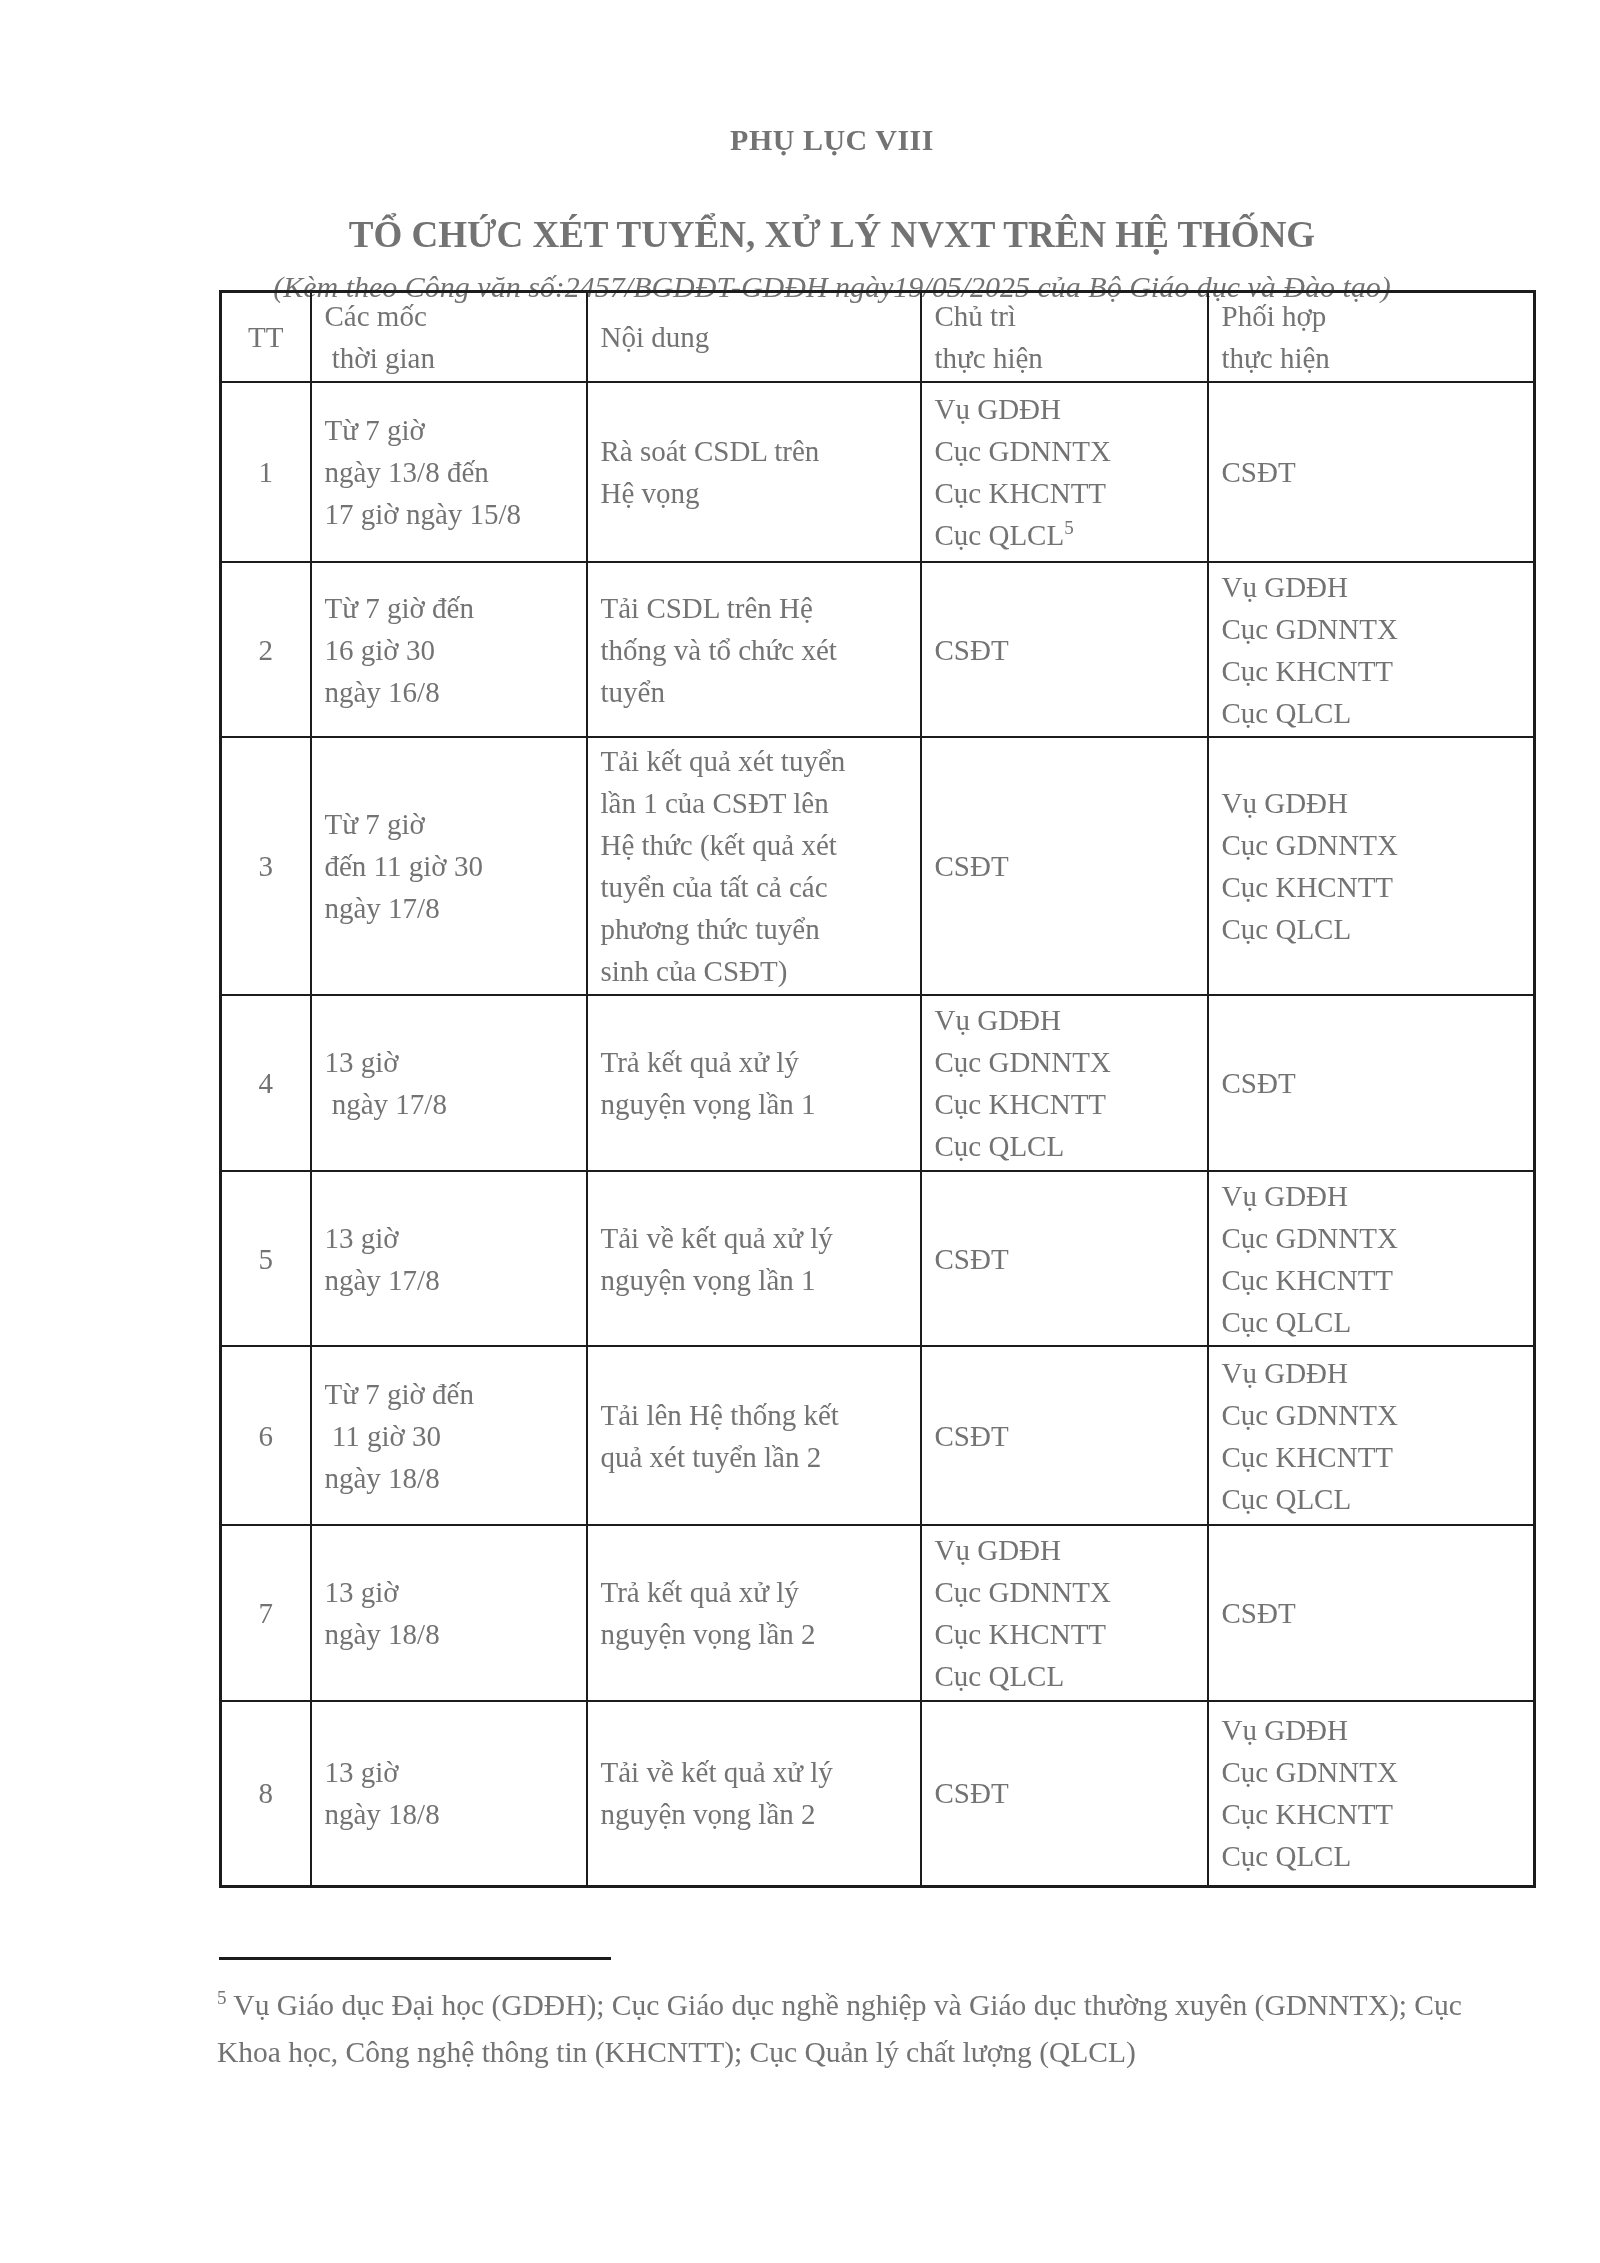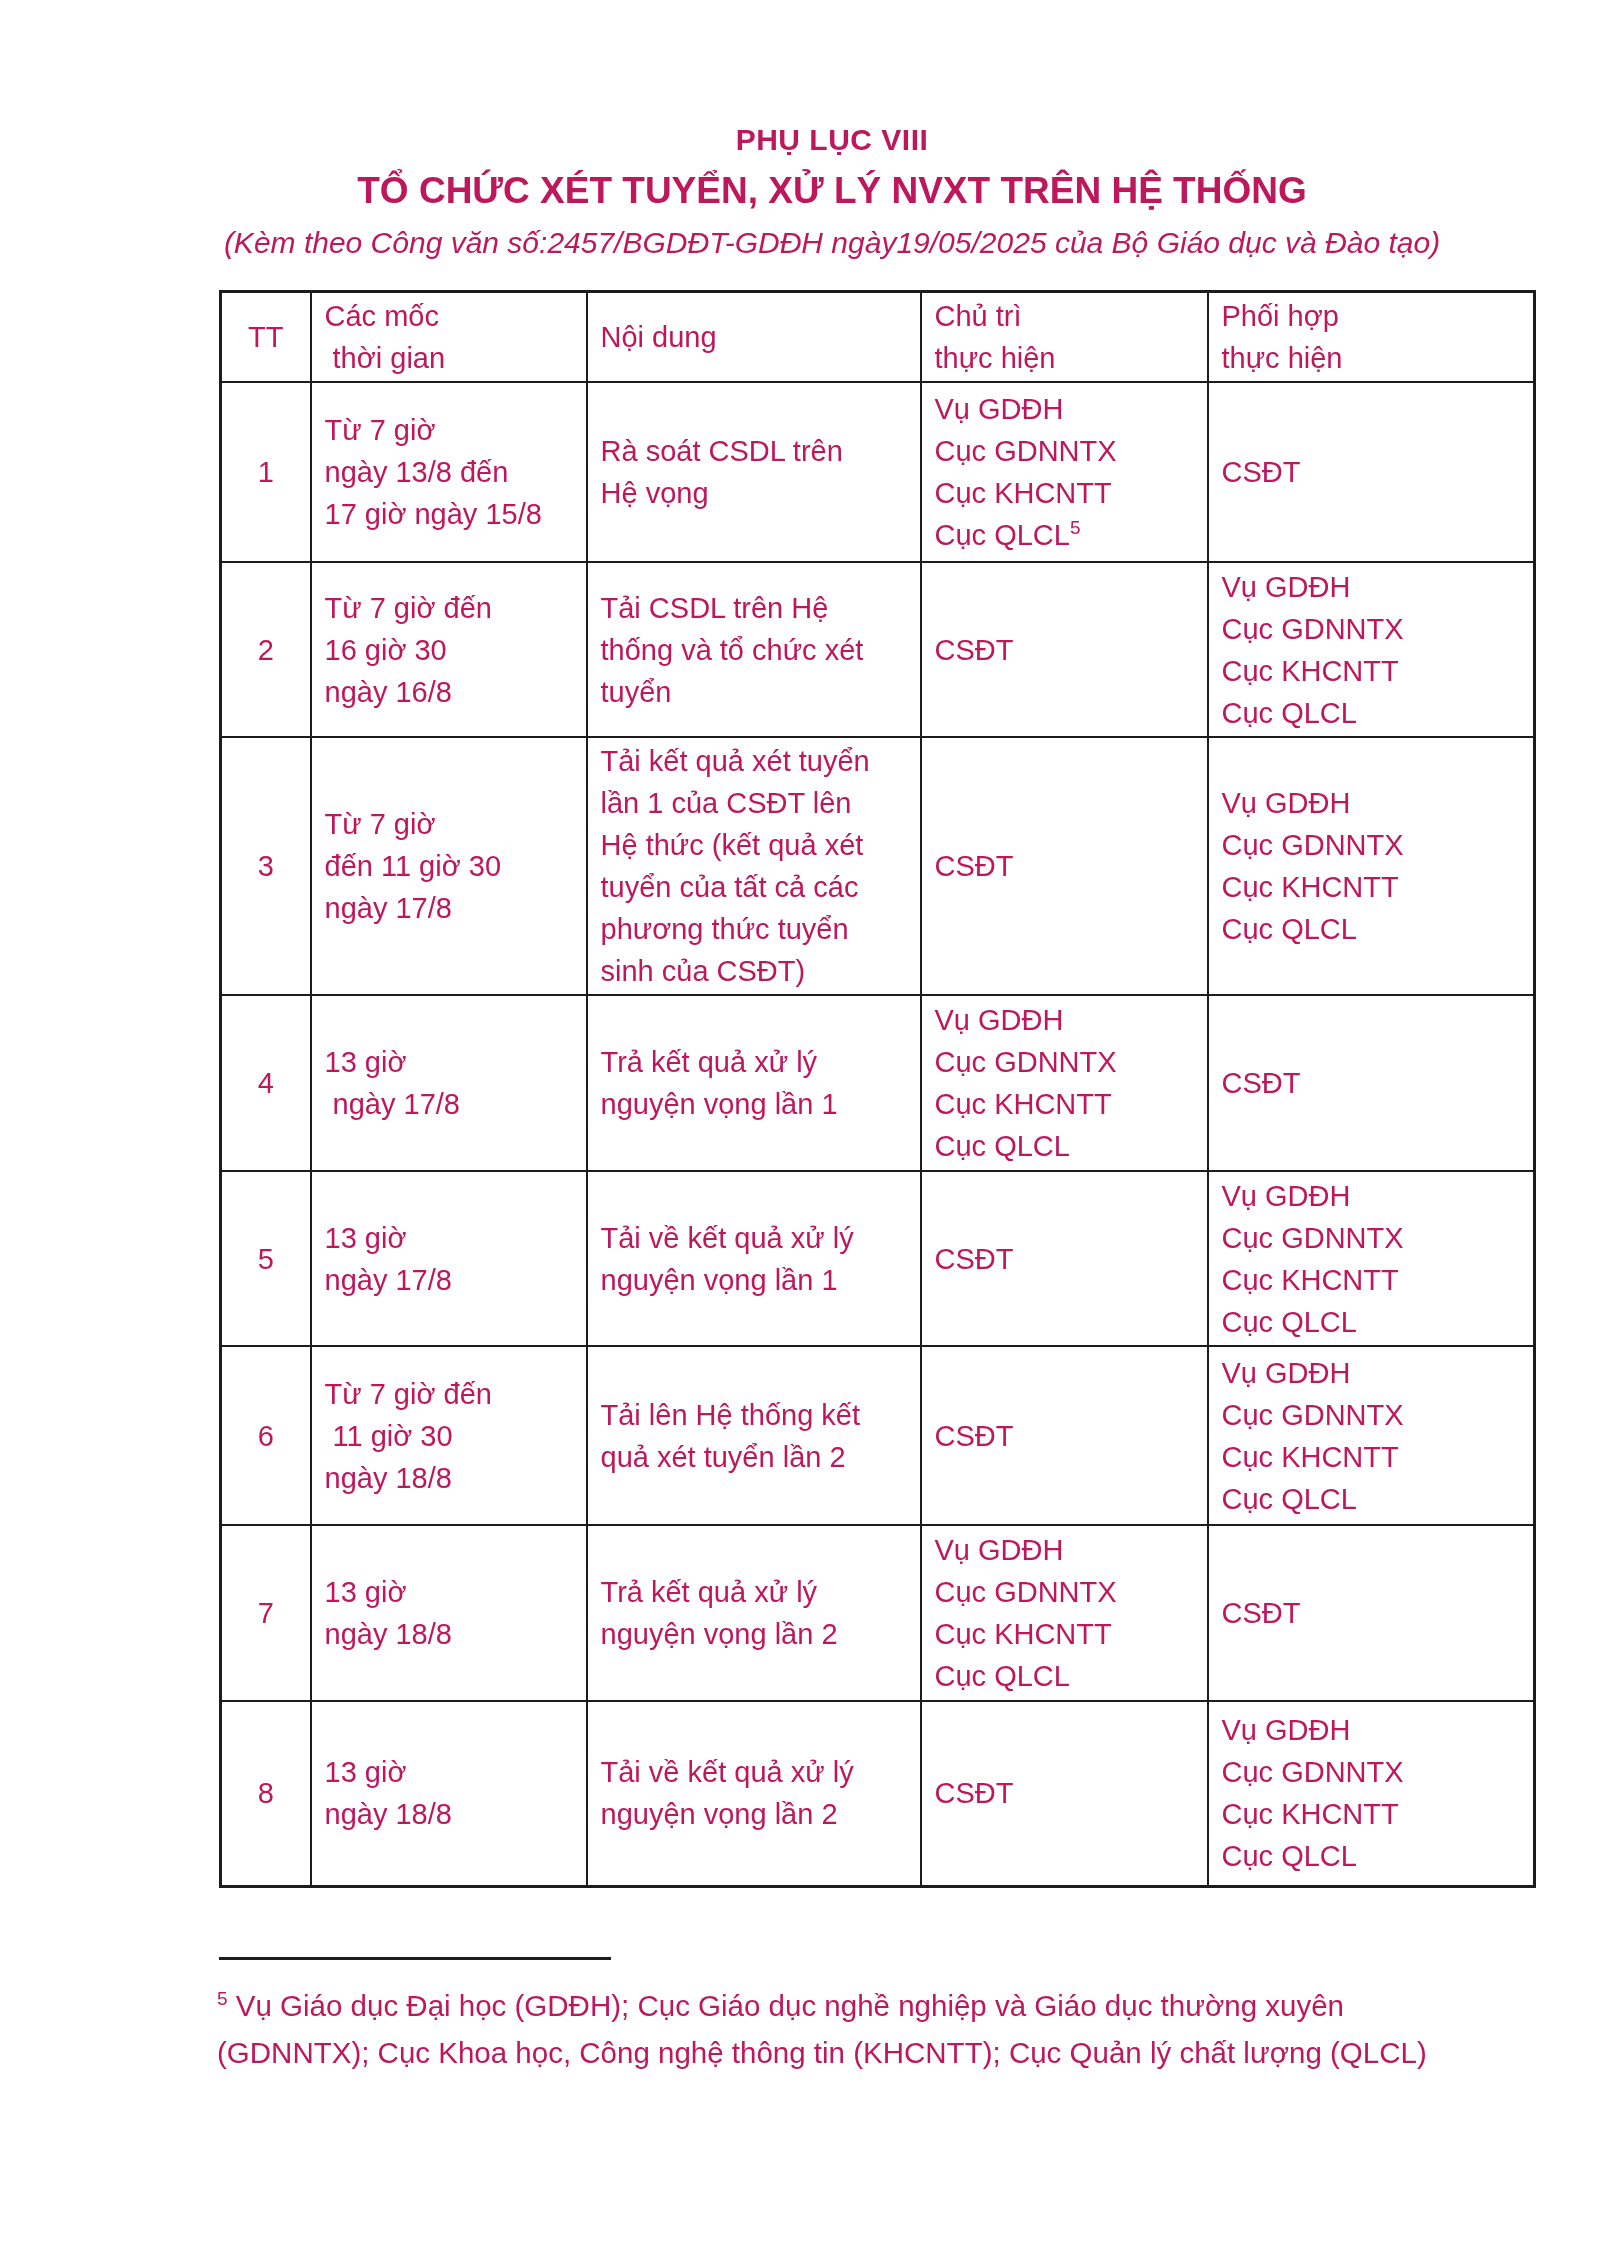--- a/index.html
+++ b/index.html
@@ -2,41 +2,42 @@
 <html><head>
 <meta charset="utf-8">
 <style>
   html,body{margin:0;padding:0;}
   body{background:#ffffff;}
   .page{
     position:relative;
     width:1600px;
     height:2263px;
     background:#ffffff;
-    font-family:Liberation Sans, sans-serif;
-    color:#be185d;
+    font-family:Liberation Serif, serif;
+    color:#737373;
     overflow:hidden;
   }
   .titles{
     position:absolute;
     top:118px;
     left:64px;
     width:1536px;
     text-align:center;
   }
   .title1{
     font-size:30px;
     line-height:44px;
     font-weight:bold;
     letter-spacing:0.5px;
   }
   .title2{
     font-size:37px;
     line-height:58px;
     font-weight:bold;
+    margin-top:44px;
   }
   .subtitle{
     font-size:30px;
     line-height:46px;
     font-style:italic;
   }
   table.sched{
     position:absolute;
     left:219px;
     top:290px;

